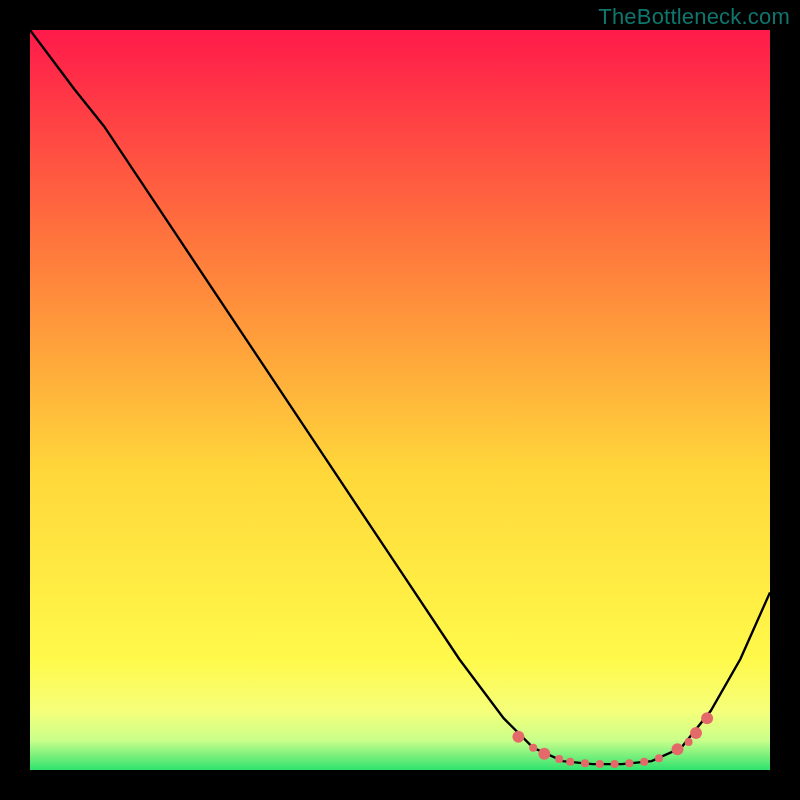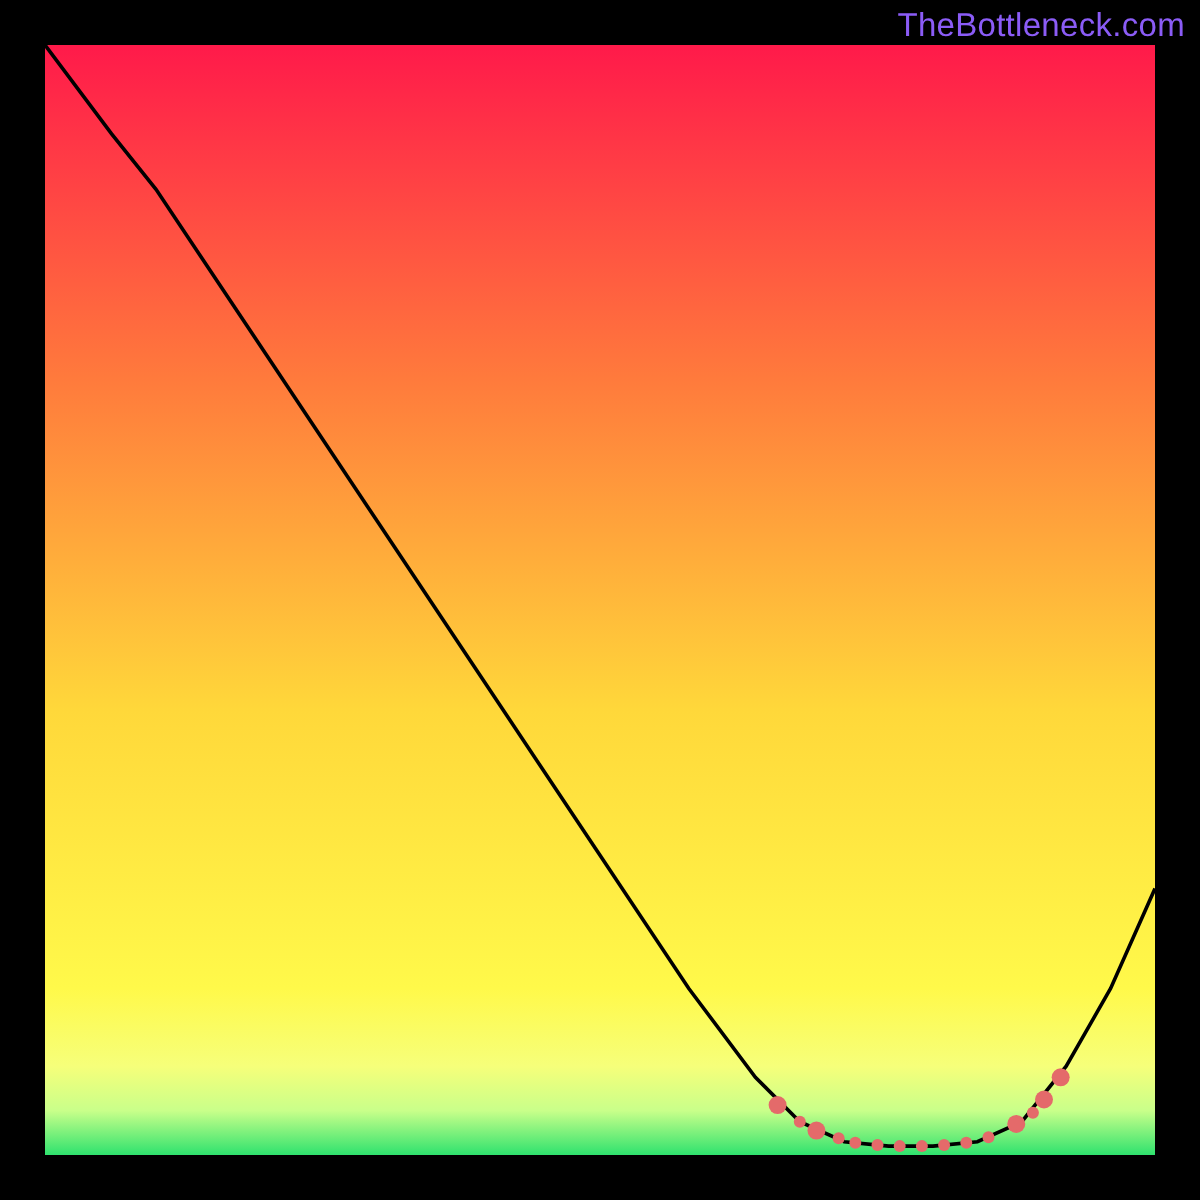--- a/index.html
+++ b/index.html
@@ -10,21 +10,21 @@
     height: 800px;
     background: #000;
   }
   .watermark {
     position: absolute;
     top: 4px;
     right: 10px;
     font-family: Arial, Helvetica, sans-serif;
     font-size: 22px;
     font-weight: 500;
-    color: #8b5cf6;
+    color: #0f766e;
     letter-spacing: 0.2px;
   }
   .plot-area {
     position: absolute;
     left: 30px;
     top: 30px;
     width: 740px;
     height: 740px;
   }
   .plot-area svg {

